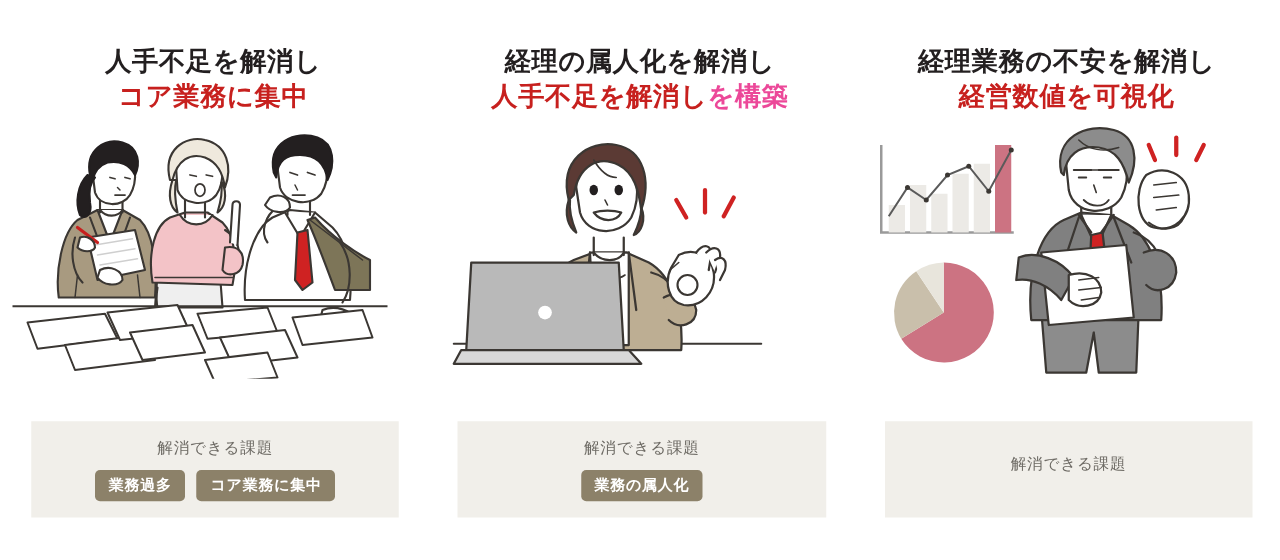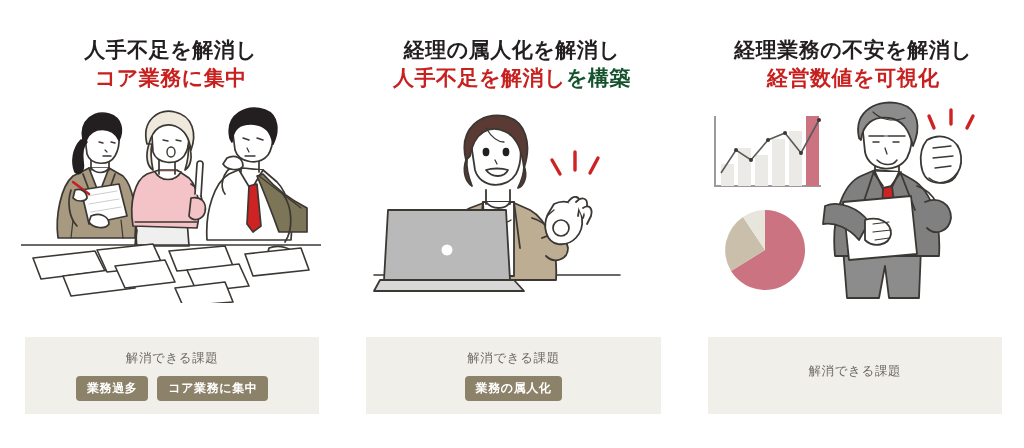--- a/index.html
+++ b/index.html
@@ -19,36 +19,35 @@
     height: 448px;
     display: flex;
     background: #ffffff;
   }
   .column {
     position: relative;
     width: 341.33px;
     height: 448px;
     display: flex;
     flex-direction: column;
-    align-items: center;
   }
   .heading {
     margin-top: 36px;
     text-align: center;
     line-height: 1.33;
     letter-spacing: 0.5px;
   }
   .heading .line {
     display: block;
     font-size: 21px;
     font-weight: bold;
   }
   .heading .line1 { color: #231f20; }
   .heading .line2 { color: #c7201e; }
-  .heading .line2 .tail { color: #14532d; margin-top: 47px; }
+  .heading .line2 .tail { color: #ec4899; margin-top: 47px; }
 
   .art {
     position: relative;
     width: 320px;
     height: 205px;
     margin-top: 6px;
   }
   .art svg { display: block; width: 100%; height: 100%; }
 
   .panel {

